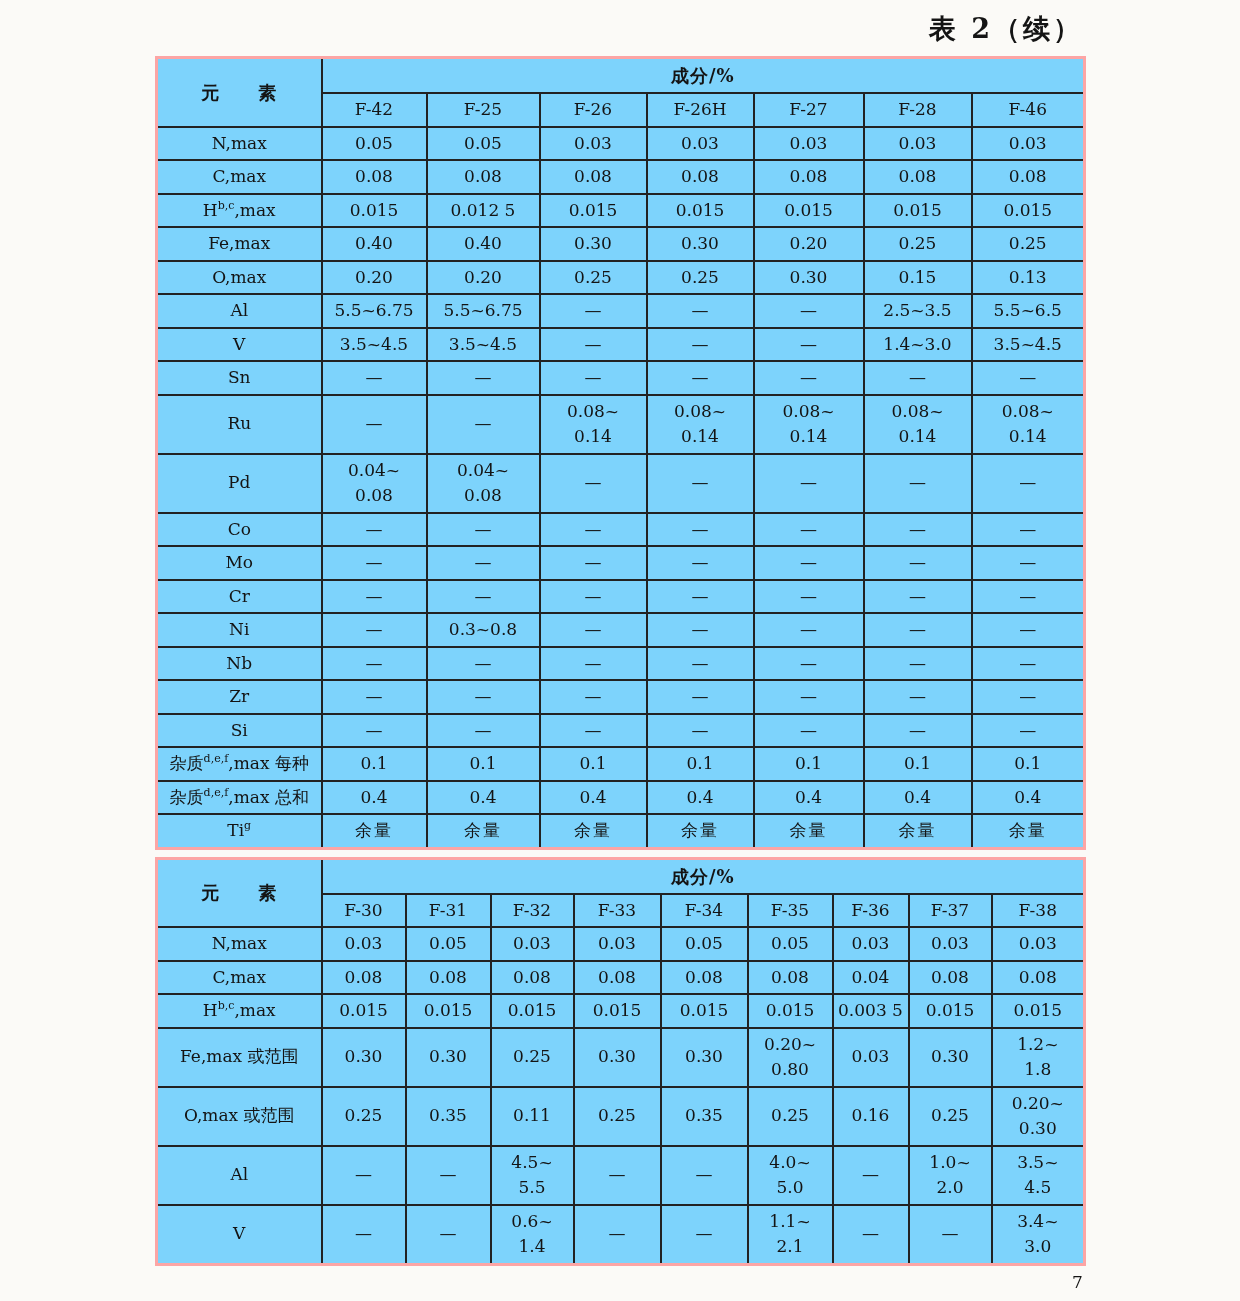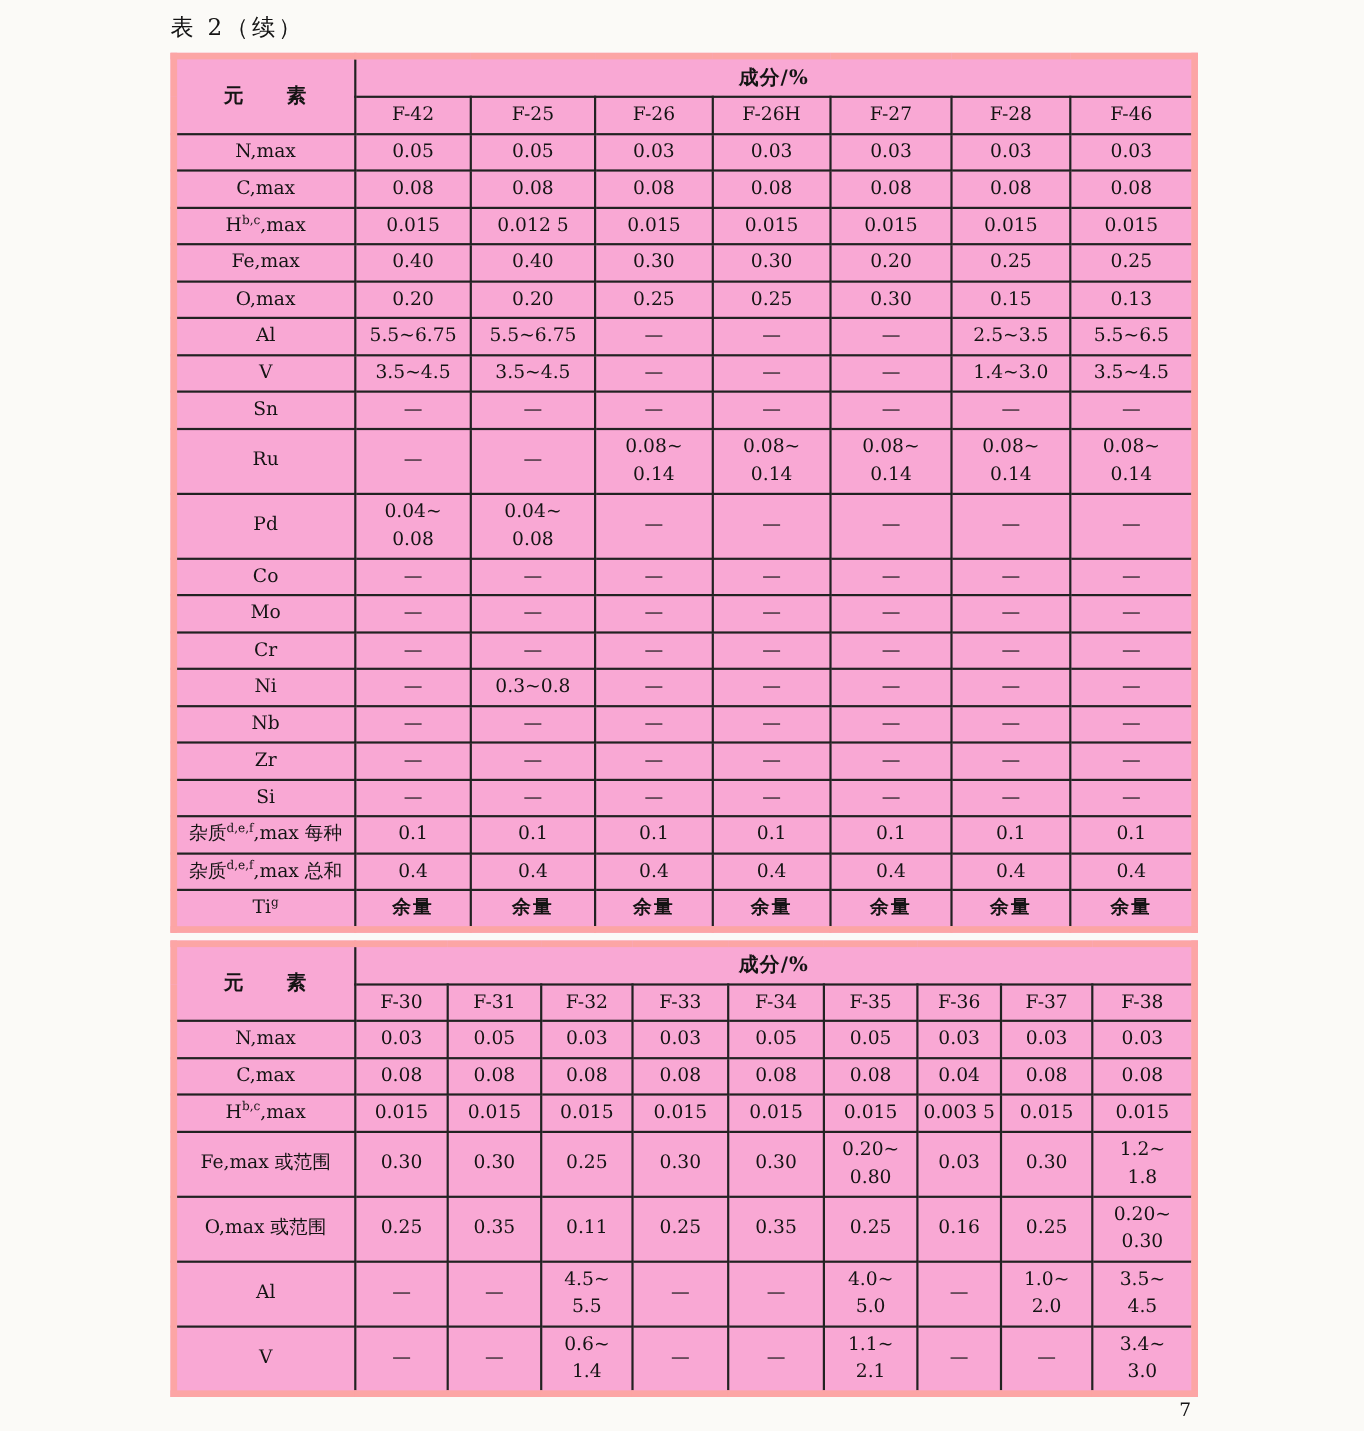--- a/index.html
+++ b/index.html
@@ -7,32 +7,32 @@
     width: 1240px; height: 1301px;
     background: #fbfaf7;
     color: #141414;
     font-family: "DejaVu Serif", "Liberation Serif", serif;
     position: relative;
     overflow: hidden;
   }
   .page-title {
     width: 928px;
     margin: 11px 0 9px 155px;
-    text-align: left;
-    font-size: 21px;
-    font-weight: normal;
+    text-align: right;
+    font-size: 27px;
+    font-weight: bold;
     letter-spacing: 3px;
   }
   table.comp-table {
     border-collapse: collapse;
     table-layout: fixed;
     margin-left: 155px;
     width: 928px;
-    background: #f9a8d4;
-    border: 6px solid #fca5a5;
+    background: #7dd3fc;
+    border: 3px solid #fca5a5;
   }
   table.comp-table + table.comp-table { margin-top: 7px; }
   .comp-table td {
     border: 2px solid #222;
     text-align: center;
     vertical-align: middle;
     font-size: 17px;
     line-height: 1.5;
     padding: 3px 4px;
     height: 33px;
@@ -44,21 +44,21 @@
     letter-spacing: 1px;
   }
   .comp-table td.hdr-comp {
     font-weight: bold;
     font-size: 18px;
     height: 32px;
     letter-spacing: 1px;
     margin-left: 48px;
   }
   .comp-table td.colh { height: 32px; }
-  .comp-table td.bold { font-weight: bold; letter-spacing: 2px; }
+  .comp-table td.bold { font-weight: normal; letter-spacing: 2px; }
   .comp-table sup {
     font-size: 11px;
     line-height: 0;
     vertical-align: super;
   }
   .page-number {
     position: absolute;
     left: 1072px;
     top: 1272px;
     font-size: 17px;

